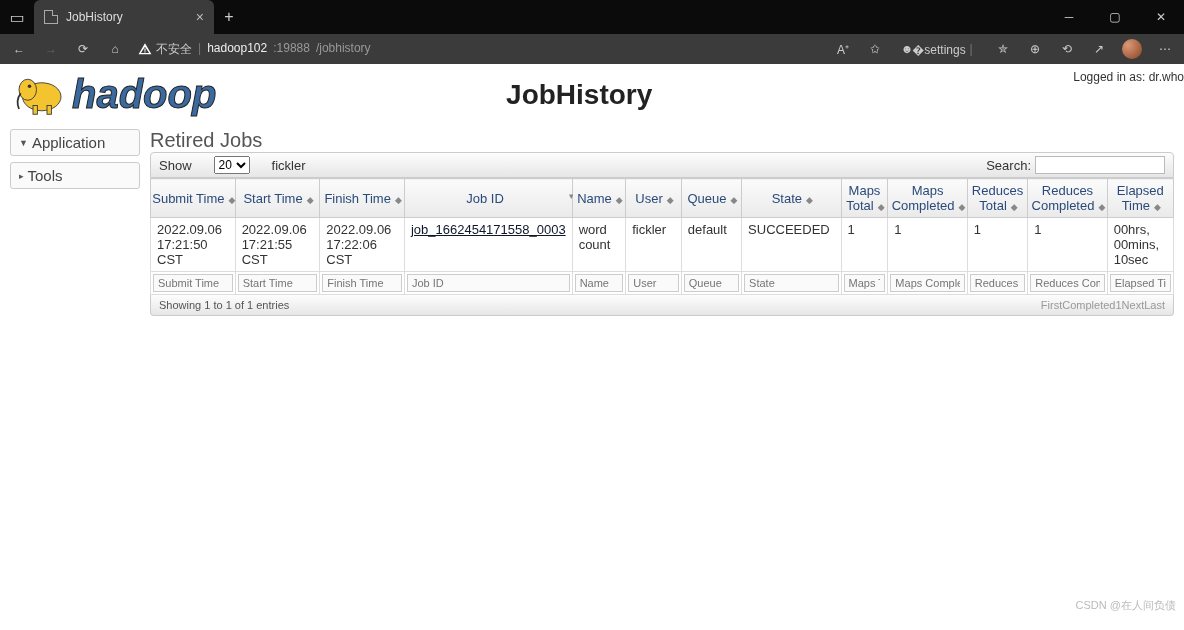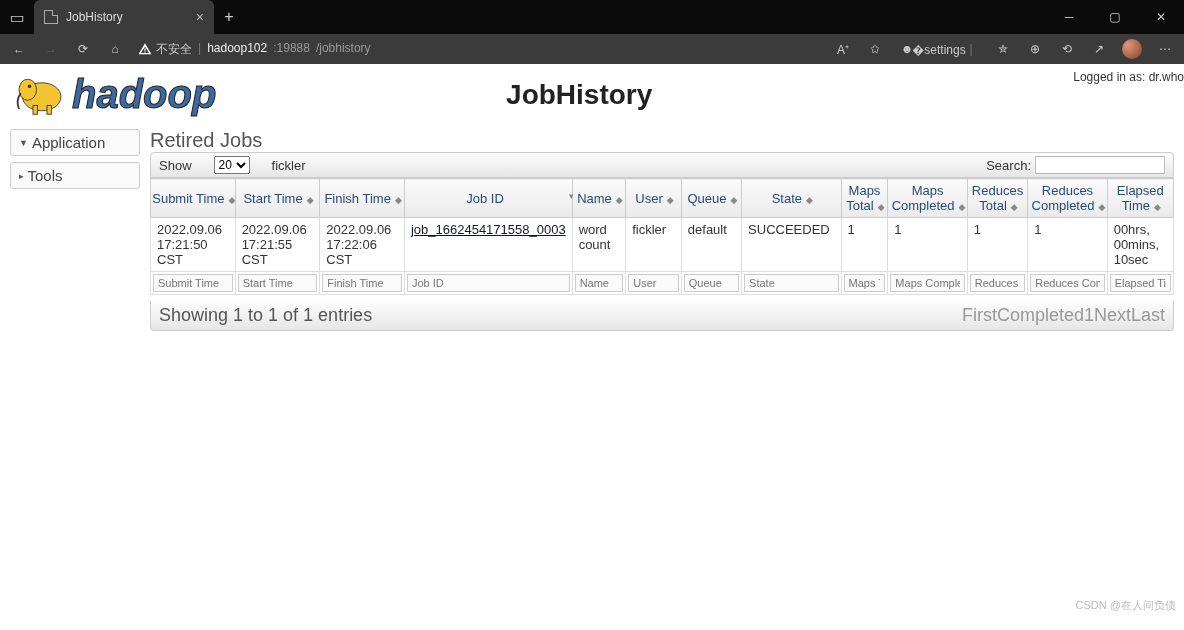--- a/index.html
+++ b/index.html
@@ -47,21 +47,21 @@
   .toolbar select { font-size:12px; margin:0 22px; }
   .toolbar .search { margin-left:auto; display:flex; align-items:center; gap:4px; }
   .toolbar .search input { width:130px; font-size:12px; padding:1px 4px; border:1px solid #bbb; }
   table.jobs { width:100%; border-collapse:collapse; font-size:13px; }
   table.jobs th { background:linear-gradient(#fbfbfb,#eaeaea); border:1px solid #ccc; padding:4px 0; font-weight:normal; color:#2a4a7a; text-align:center; position:relative; }
   table.jobs th .sort { font-size:9px; color:#888; margin-left:4px; letter-spacing:-2px; }
   table.jobs td { border:1px solid #ddd; padding:4px 6px; color:#333; vertical-align:top; }
   table.jobs td.link a { color:#0f172a; text-decoration:underline; }
   tr.filters td { padding:2px; }
   tr.filters input { width:100%; font-size:11px; padding:2px 4px; border:1px solid #ccc; color:#999; background:#fafafa; }
-  .footer { background:linear-gradient(#fdfdfd,#e6e6e6); border:1px solid #ccc; border-top:none; border-radius:0 0 4px 4px; padding:4px 8px; display:flex; font-size:18px; color:#555;margin-top:6px; }
+  .footer { background:linear-gradient(#fdfdfd,#e6e6e6); border:1px solid #ccc; border-top:none; border-radius:0 0 4px 4px; padding:4px 8px; display:flex; font-size:11px; color:#555; }
   .footer .pager { margin-left:auto; display:flex; color:#999; }
   .footer .pager span { cursor:pointer; }
   .watermark { position:absolute; right:8px; bottom:17px; font-size:11px; color:#bbb; }
 </style>
 </head>
 <body>
 
 <div class="chrome">
   <div class="tabbar">
     <div class="tab-spacer">▭</div>

